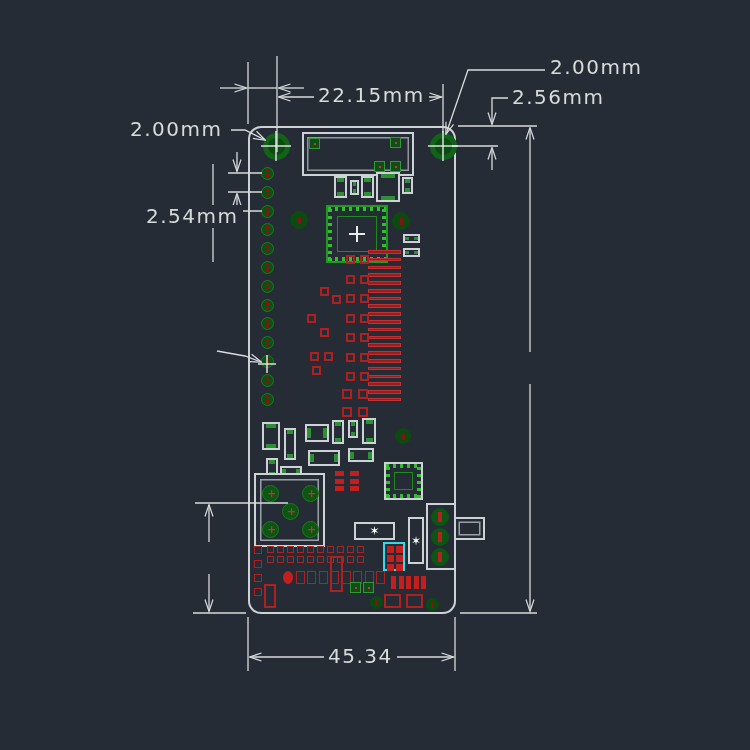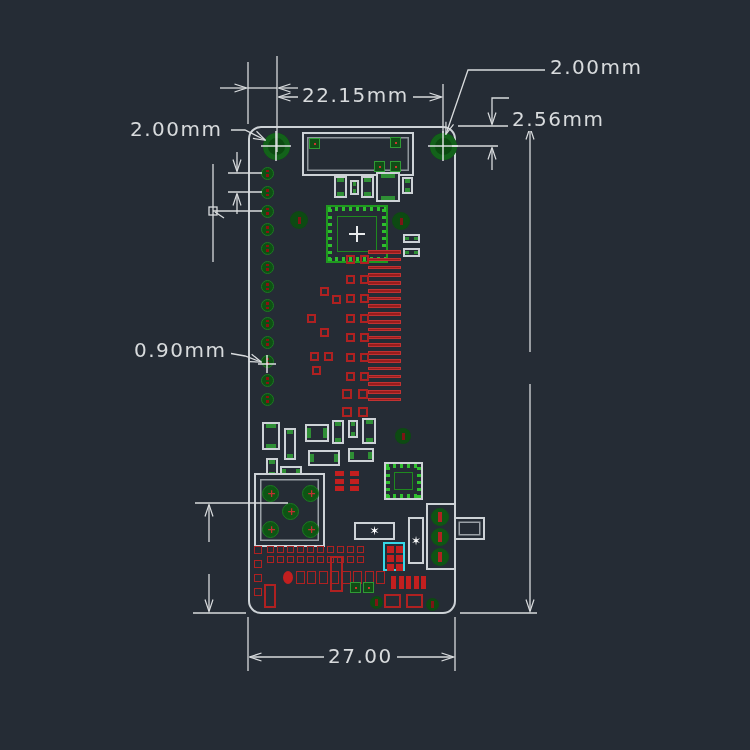--- a/index.html
+++ b/index.html
@@ -10,23 +10,23 @@
   }
   .stage{position:relative;width:750px;height:750px;background:#252C35;}
 
   
   .dimlabel{
     position:absolute;z-index:5;
     color:#D8DBDD;font-size:20px;letter-spacing:1.5px;font-weight:400;
     background:#252C35;padding:1px 4px;line-height:1.05;white-space:nowrap;
   }
   .lb-344 {left:136px;top:75px;}
-  .lb-2215{left:298px;top:84px;}
+  .lb-2215{left:314px;top:84px;}
   .lb-200r{left:546px;top:56px;}
-  .lb-256 {left:508px;top:86px;margin-top:22px;}
+  .lb-256 {left:508px;top:86px;}
   .lb-200l{left:126px;top:118px;}
   .lb-254 {left:142px;top:205px;}
   .lb-090 {left:130px;top:339px;}
   .lb-6447{left:474px;top:355px;}
   .lb-1450{left:160px;top:544px;}
   .lb-2700{left:324px;top:645px;}
 
   
   .dimsvg{position:absolute;left:0;top:0;z-index:4;pointer-events:none;}
 
@@ -412,16 +412,16 @@
         <line x1="443" y1="131" x2="443" y2="161"></line>
       <line x1="258" y1="364" x2="276" y2="364"></line>
         <line x1="267" y1="355" x2="267" y2="373"></line>
     </g>
   </svg>
 
   <div class="dimlabel lb-2215">22.15mm</div>
   <div class="dimlabel lb-200r">2.00mm</div>
   <div class="dimlabel lb-256">2.56mm</div>
   <div class="dimlabel lb-200l">2.00mm</div>
-  <div class="dimlabel lb-090">0.90mm</div>
-  <div class="dimlabel lb-2700">27.00</div>
+  <div class="dimlabel lb-254">2.54mm</div>
+  <div class="dimlabel lb-2700">45.34</div>
 
 </div>
 
 </body></html>

